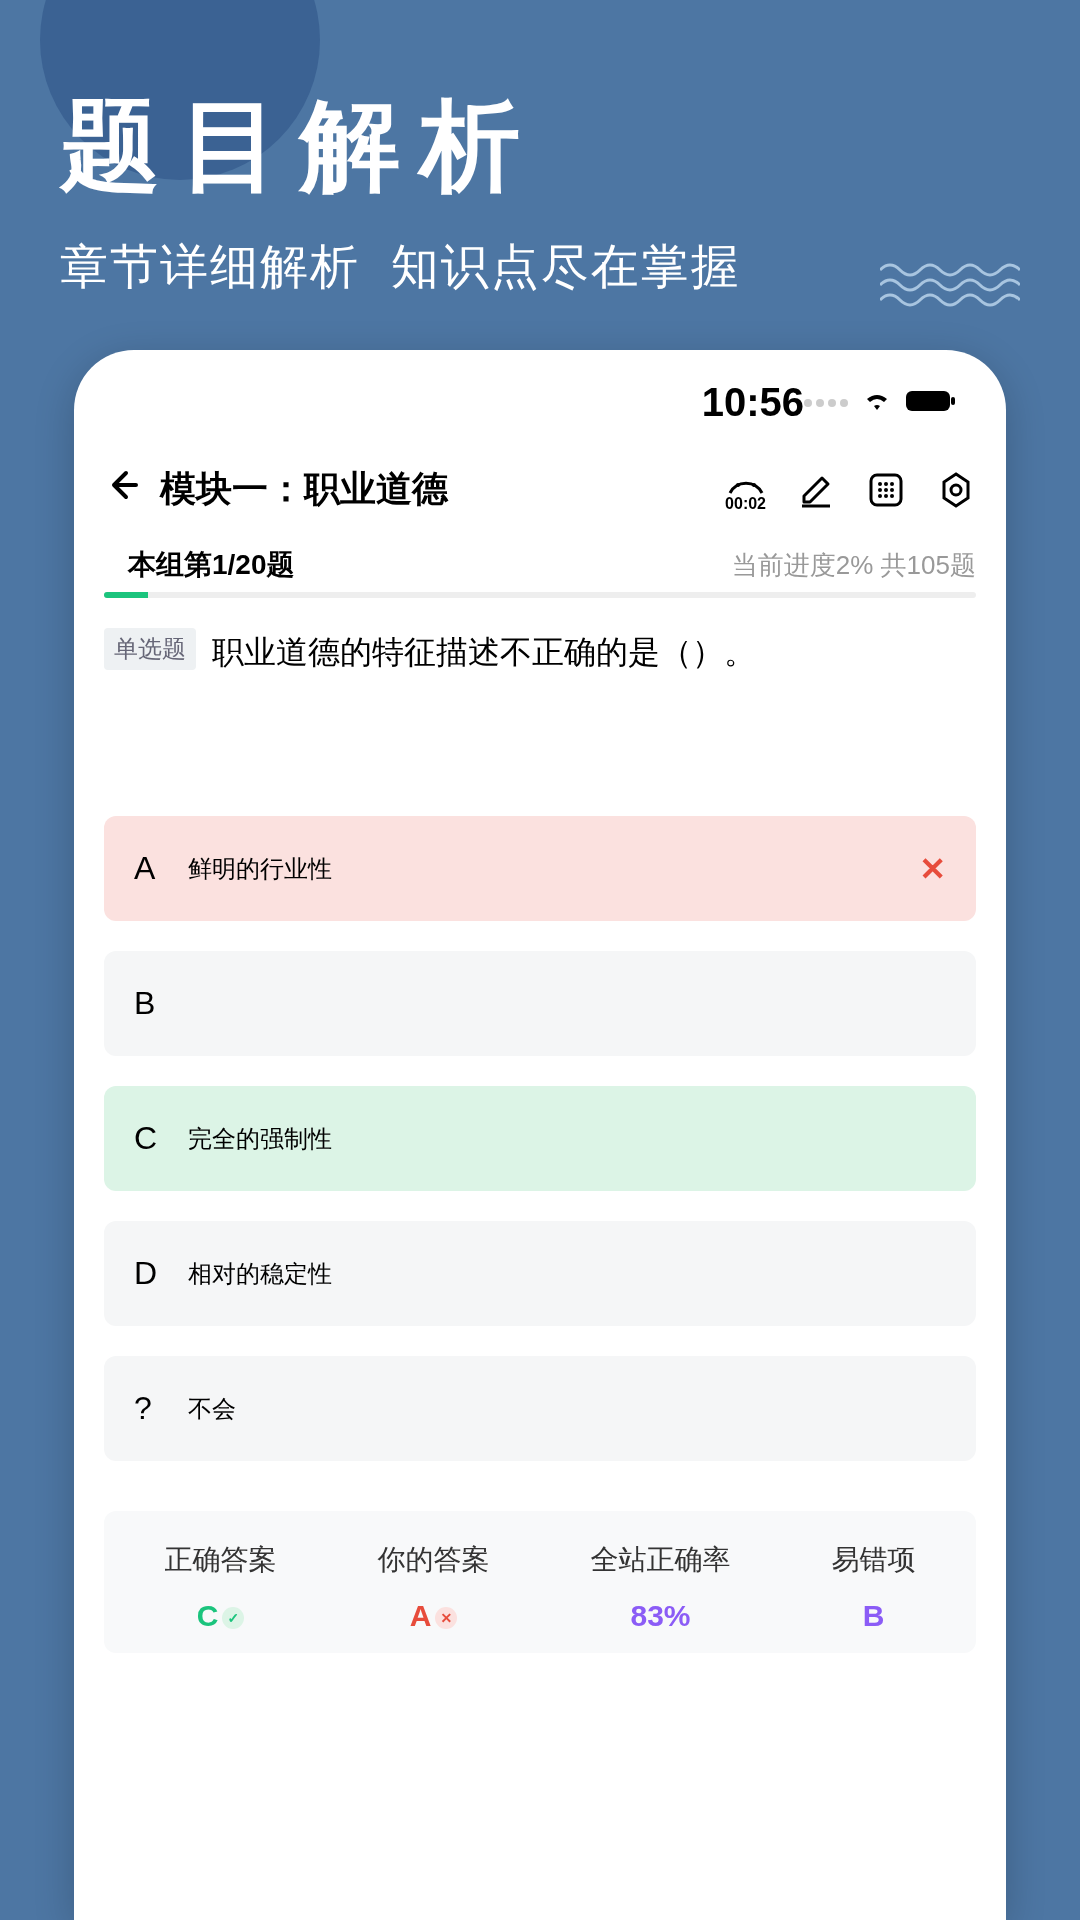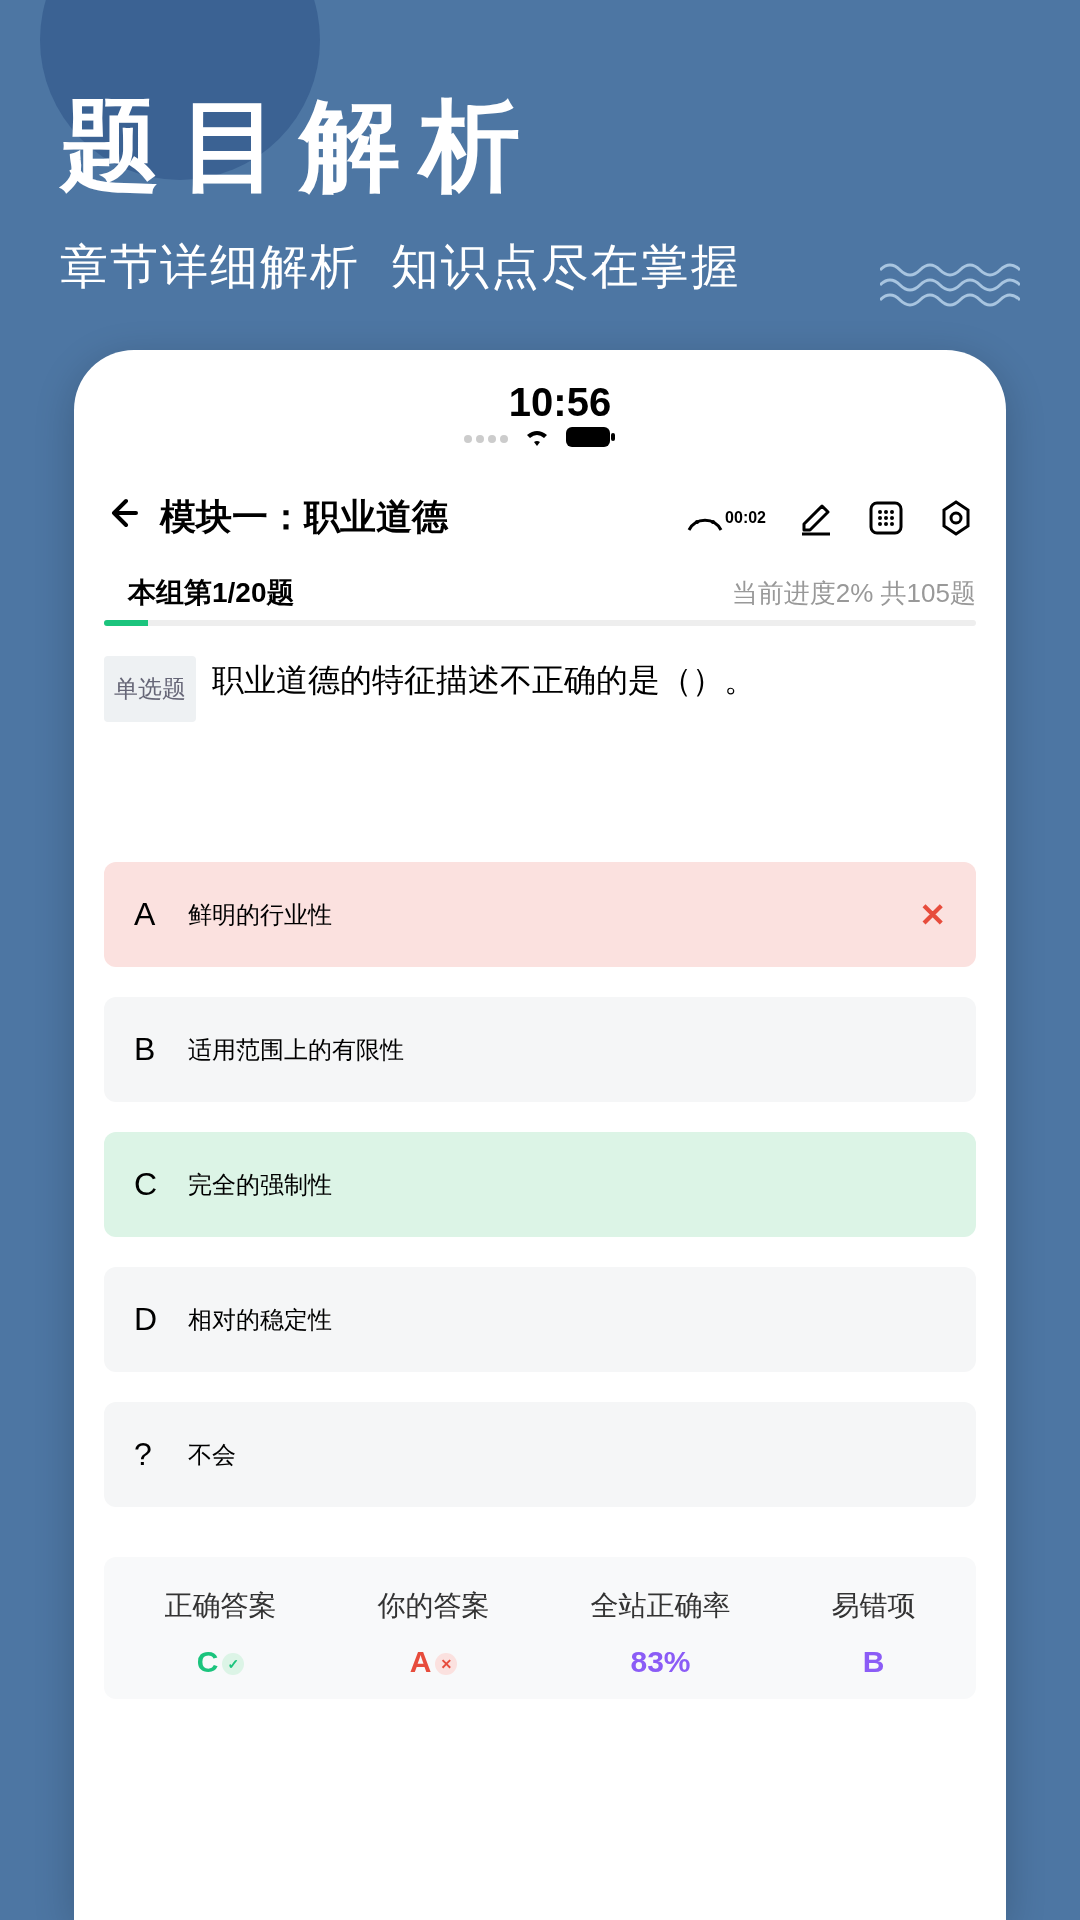--- a/index.html
+++ b/index.html
@@ -52,21 +52,20 @@
   background: #fff;
   border-radius: 60px 60px 0 0;
   overflow: hidden;
   box-shadow: 0 10px 40px rgba(0,0,0,0.2);
 }
 .status-bar {
   display: flex;
   justify-content: flex-end;
   align-items: center;
   padding: 30px 50px 10px;
-  flex-direction: column;
 }
 .status-time {
   font-size: 40px;
   font-weight: 700;
   color: #000;
   margin-left: 40px;
 }
 .status-icons {
   display: flex;
   align-items: center;
@@ -97,21 +96,21 @@
   color: #000;
   flex: 1;
 }
 .nav-actions {
   display: flex;
   align-items: center;
   gap: 30px;
 }
 .timer-wrap {
   display: flex;
-  flex-direction: row;
+  flex-direction: column;
   align-items: center;
 }
 .timer-text {
   font-size: 16px;
   font-weight: 700;
   color: #000;
 }
 .icon-btn { display: flex; align-items: center; justify-content: center; }
 .progress-row {
   display: flex;
@@ -146,21 +145,21 @@
 }
 .question-row {
   display: flex;
   align-items: flex-start;
   gap: 16px;
 }
 .question-tag {
   background: #eef1f3;
   color: #667;
   font-size: 24px;
-  padding: 17px 10px;
+  padding: 5px 10px;
   border-radius: 4px;
 }
 .question-text {
   font-size: 32px;
   color: #000;
   line-height: 1.5;
 }
 .options {
   padding: 140px 30px 0;
   display: flex;
@@ -352,21 +351,20 @@
   </div>
 
   <div class="options">
     <div class="option wrong">
       <span class="option-letter">A</span>
       <span class="option-text">鲜明的行业性</span>
       <span class="option-mark x">✕</span>
     </div>
     <div class="option">
       <span class="option-letter">B</span>
-      <span class="option-text">适用范围上的有限性</span>
     </div>
     <div class="option correct">
       <span class="option-letter">C</span>
       <span class="option-text">完全的强制性</span>
     </div>
     <div class="option">
       <span class="option-letter">D</span>
       <span class="option-text">相对的稳定性</span>
     </div>
     <div class="option">

